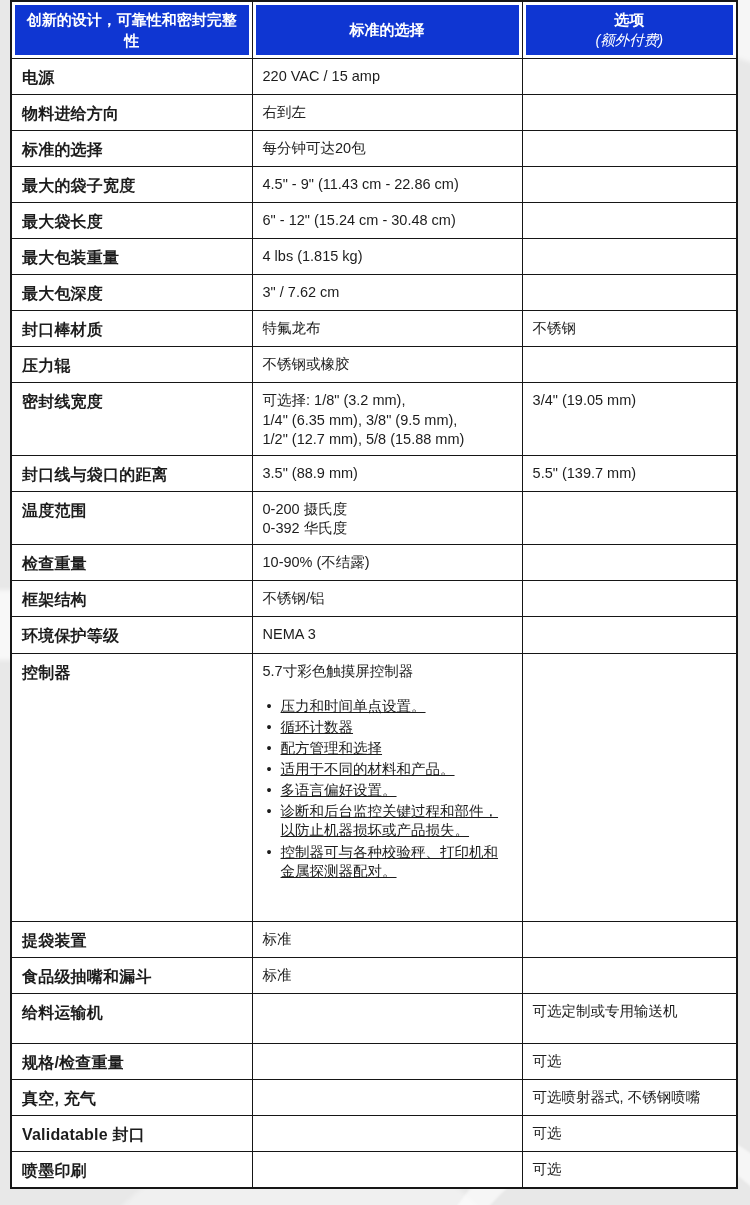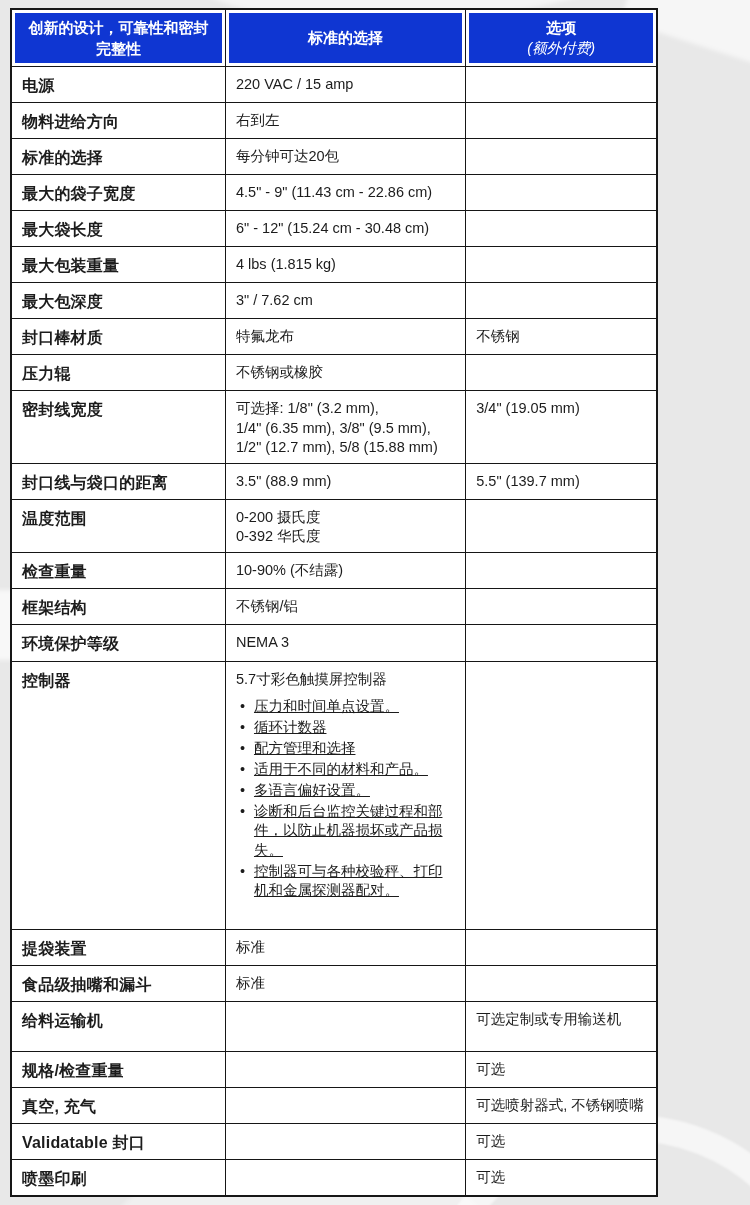--- a/index.html
+++ b/index.html
@@ -45,22 +45,22 @@
     filter:blur(2px);
   }
   .decor-topright{
     top:-40px;right:-60px;width:180px;height:90px;
     background:rgba(255,255,255,0.6);
     transform:rotate(18deg);
     filter:blur(2px);
   }
 
   table.spec{
-    position:absolute;top:8px;left:10px;
-    width:648px;
+    position:absolute;top:0;left:10px;
+    width:728px;
     border-collapse:collapse;
     background:var(--cell-bg);
     border:2px solid var(--border);
     table-layout:fixed;
   }
   col.c1{width:33.2%;}
   col.c2{width:37.2%;}
   col.c3{width:29.6%;}
 
   th,td{
@@ -94,21 +94,21 @@
   tbody td.label-cell{
     font-weight:bold;
     font-size:16px;
     letter-spacing:0.2px;
     margin-left:20px;
   }
   
   tr.row-15 td{height:268px;}
   tr.row-18 td{height:50px;}
 
-  .std-title{margin:0 0 8px 0;}
+  .std-title{margin:0 0 16px 0;}
   ul.bullet-list{
     margin:0;padding:0 0 0 4px;
     list-style:none;
     text-decoration:underline;
   }
   ul.bullet-list li{
     position:relative;
     padding-left:14px;
     margin-bottom:2px;
   }

